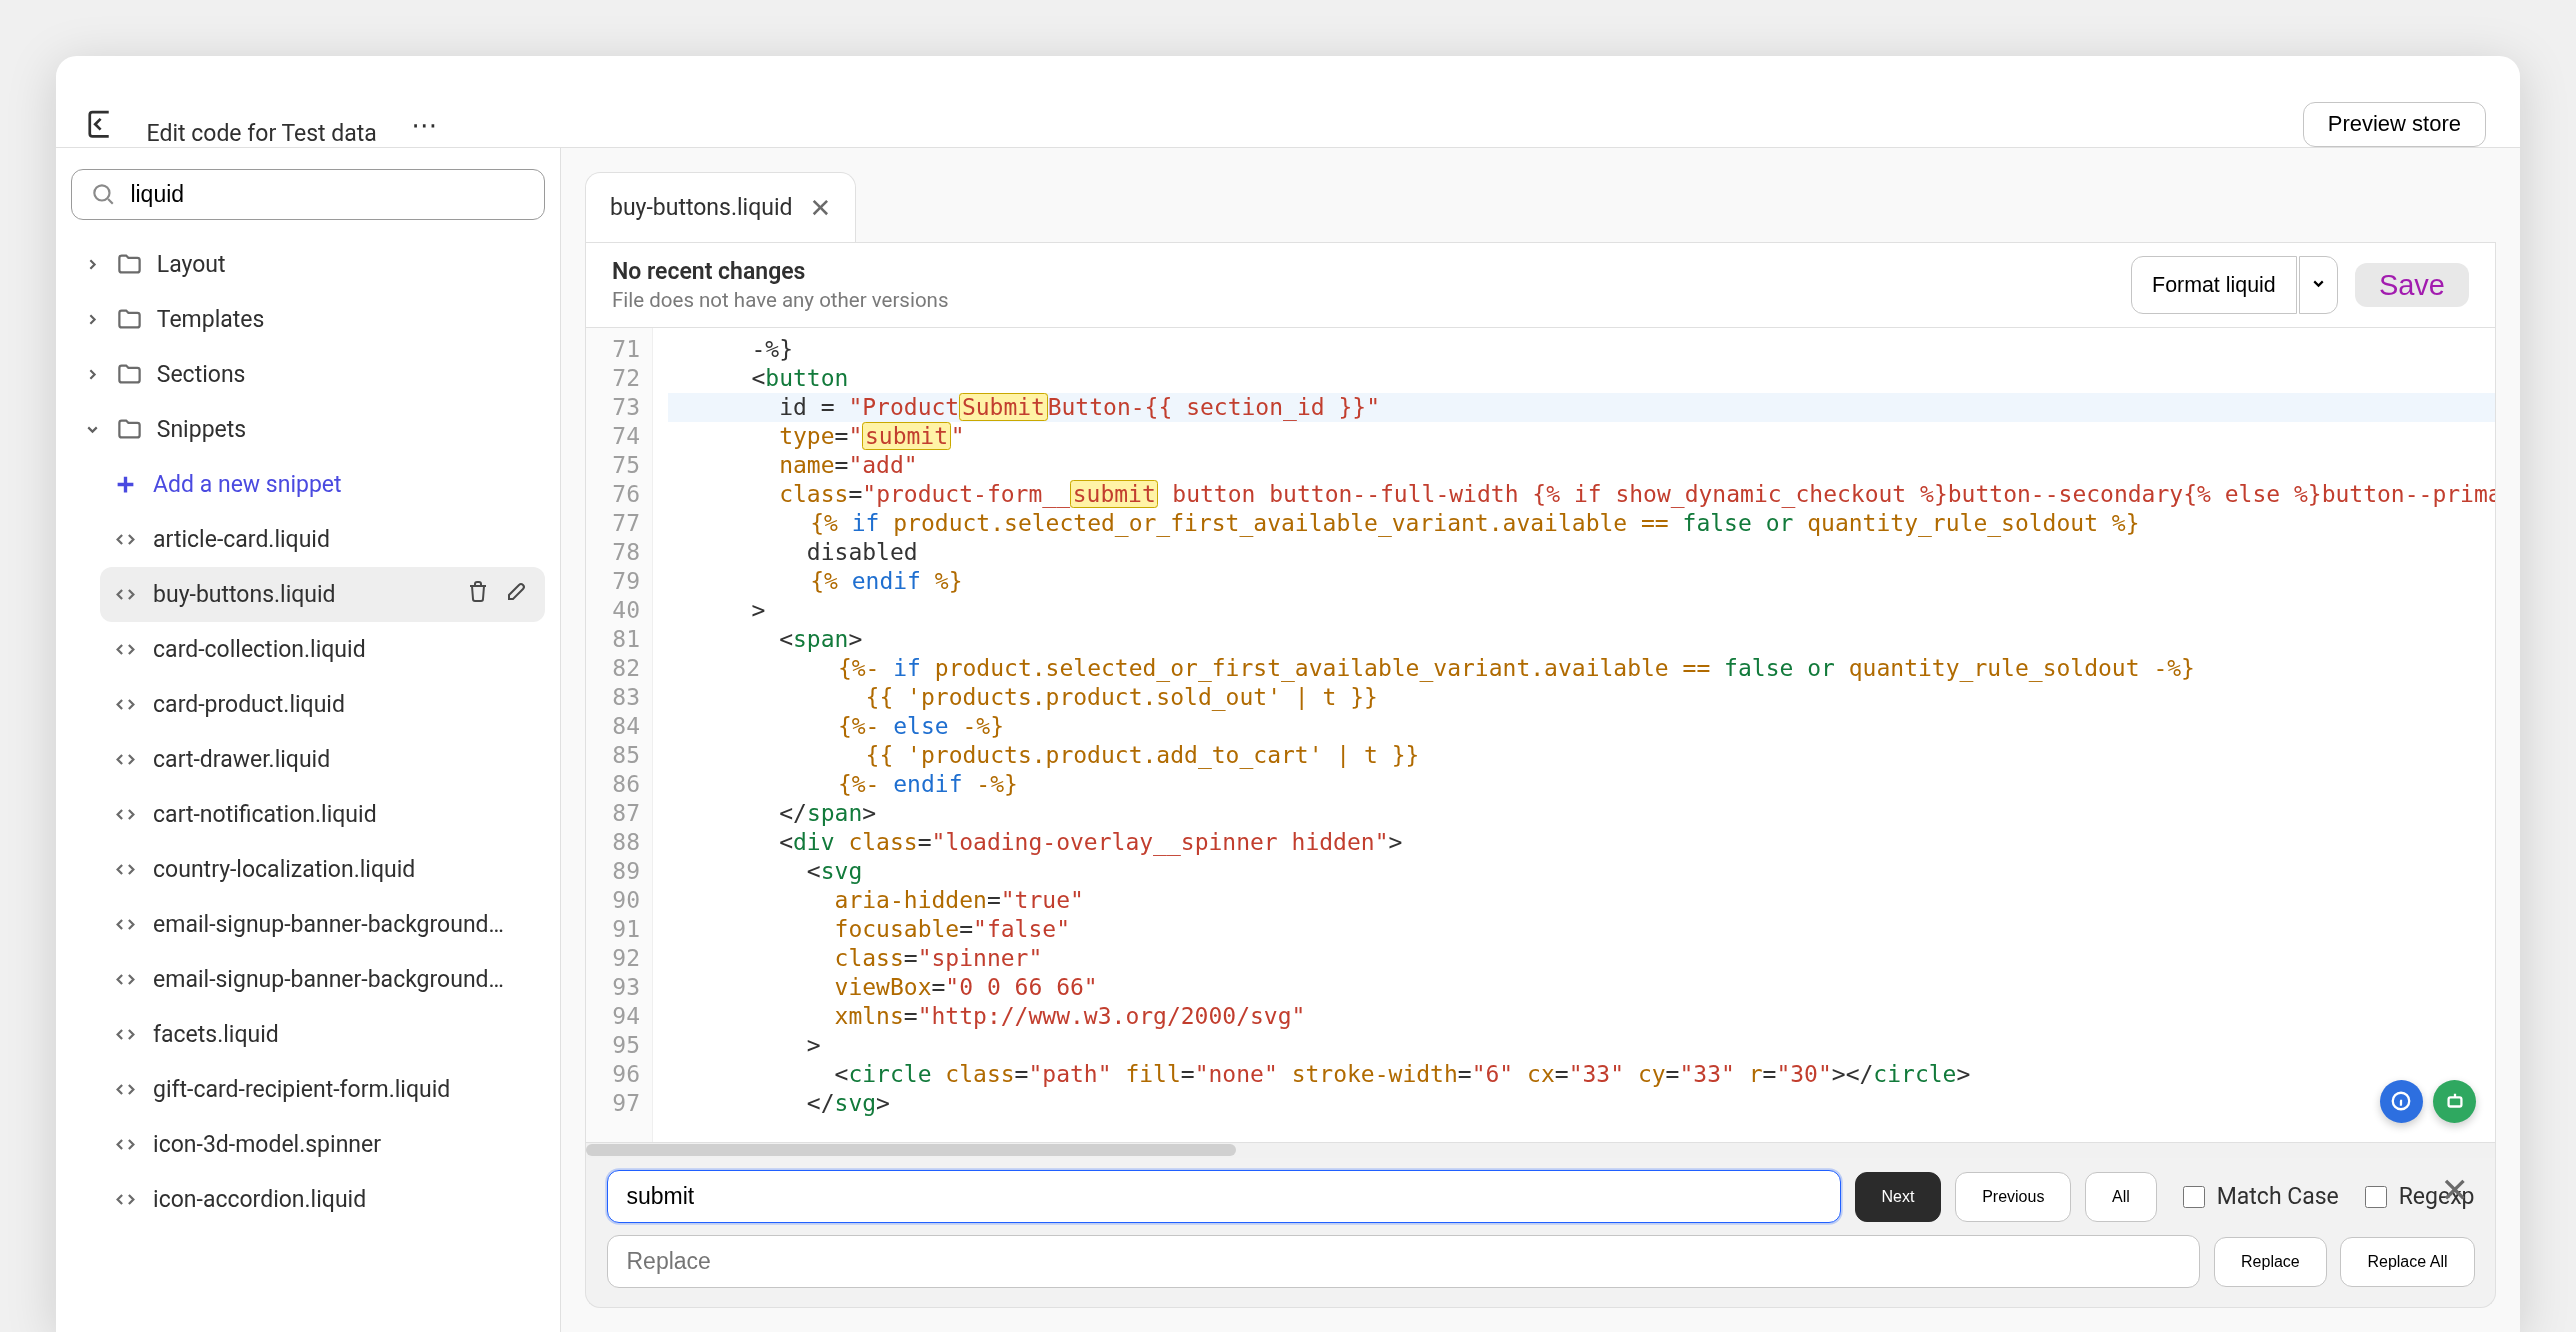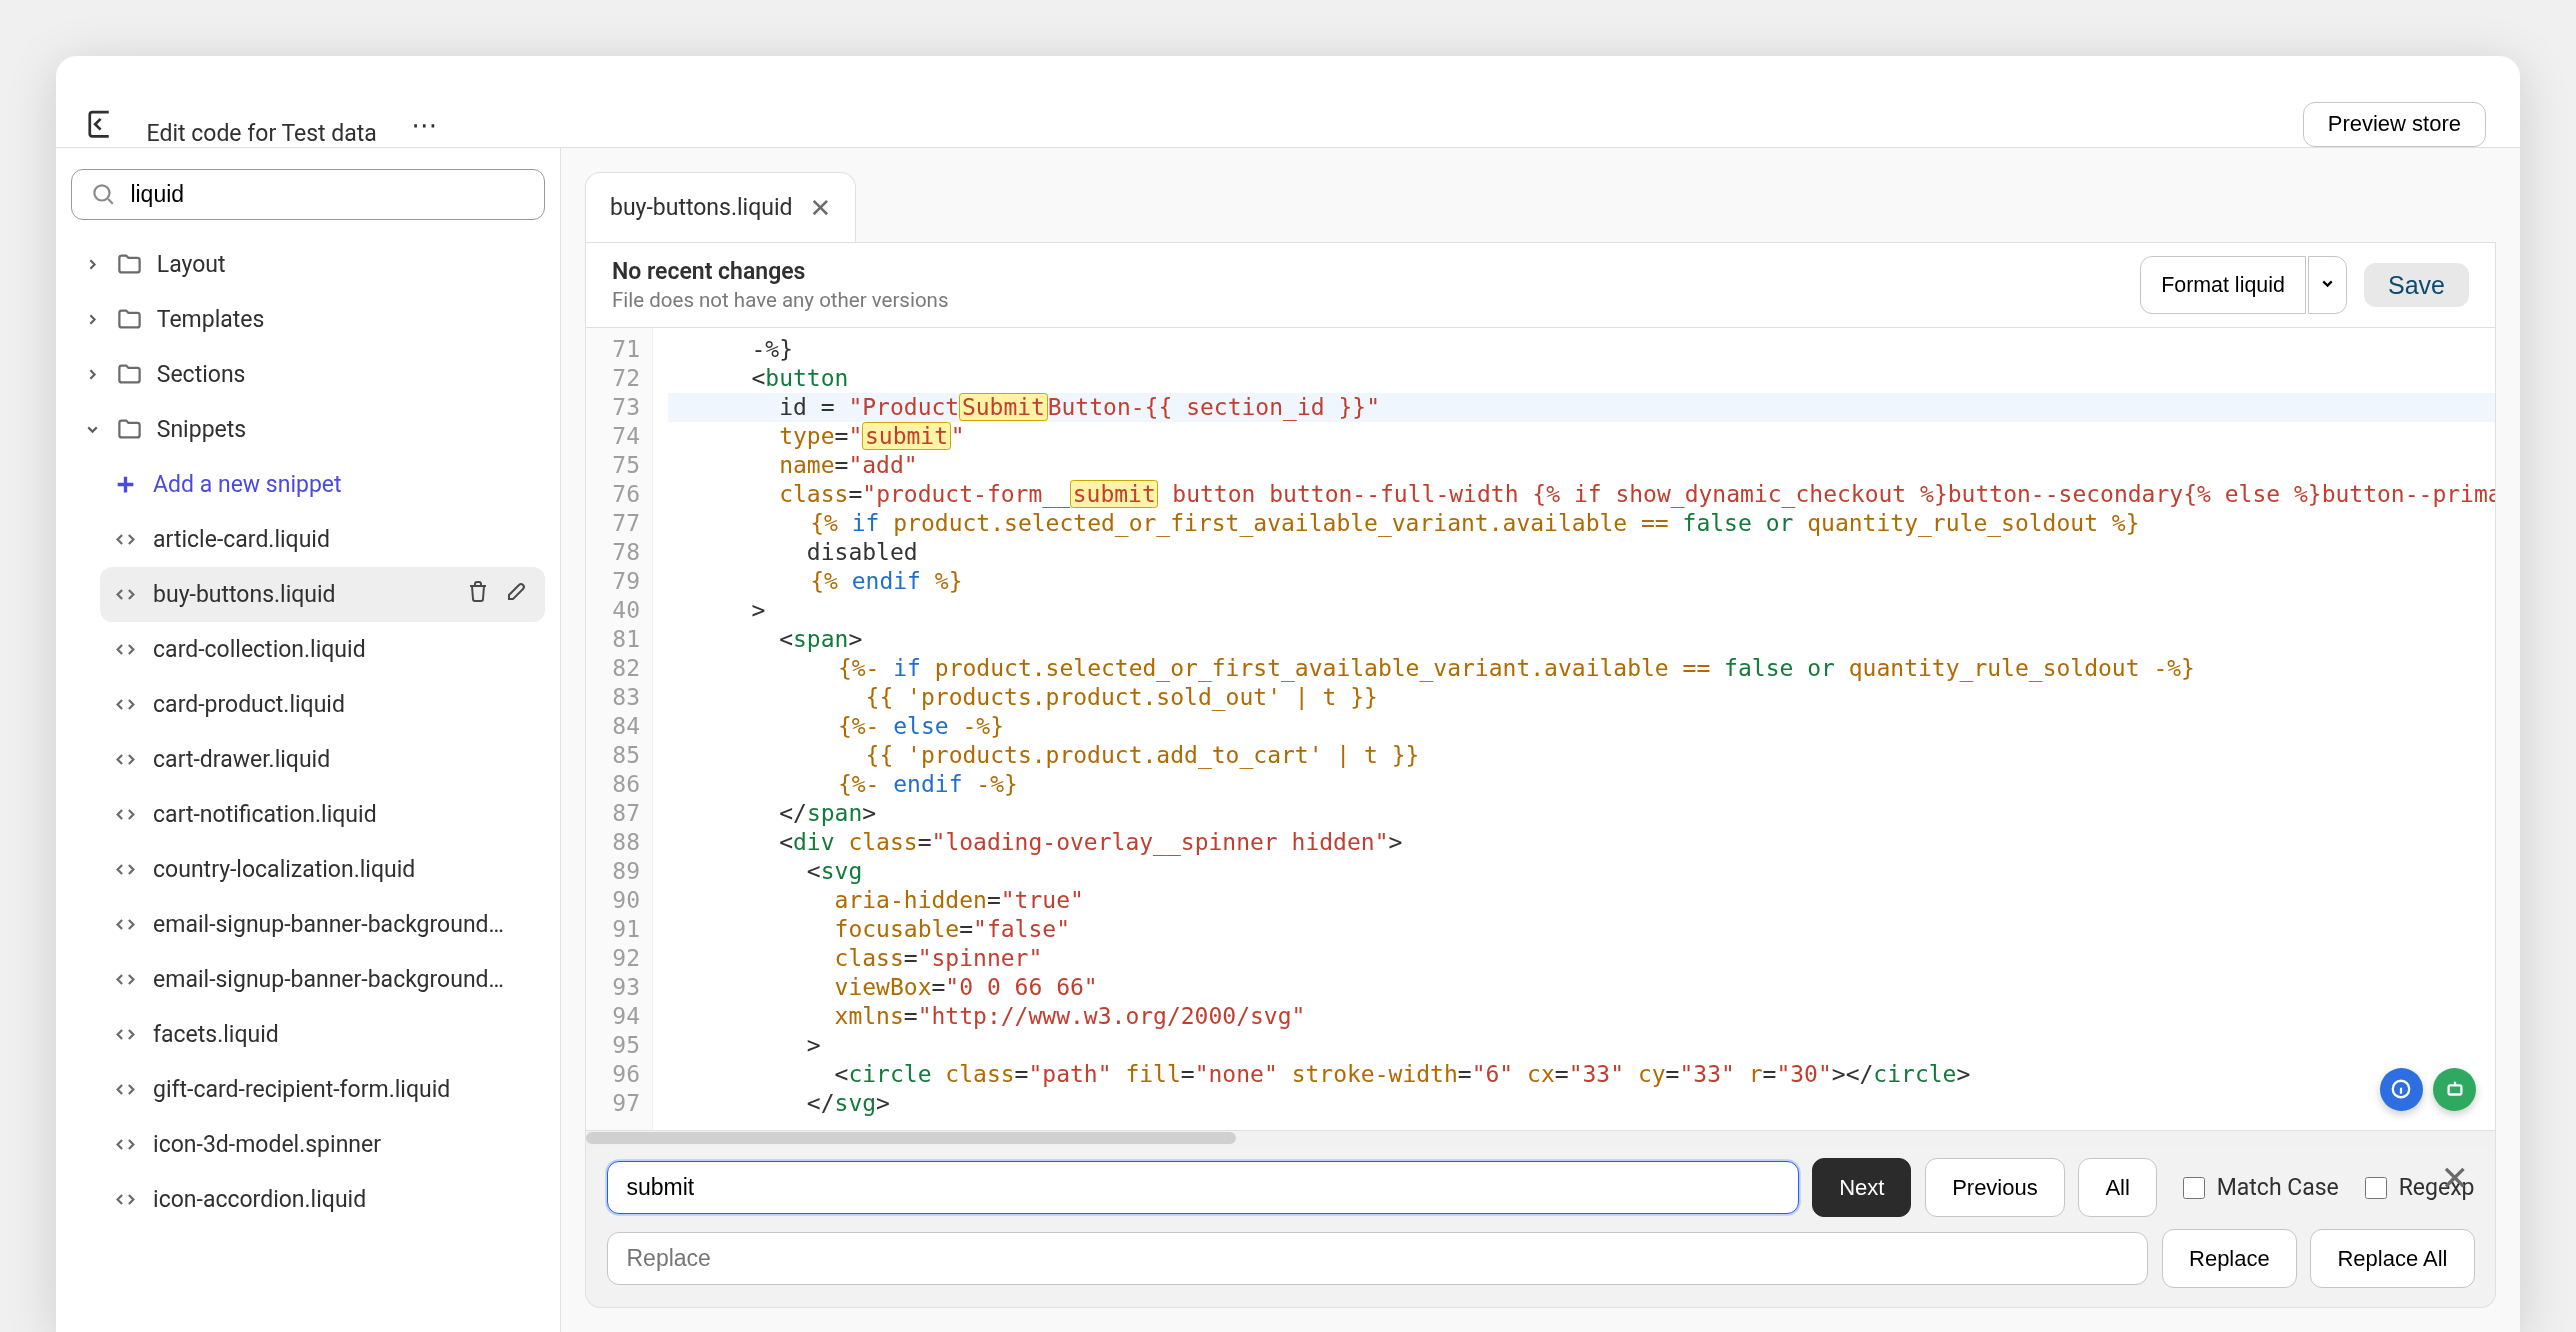--- a/index.html
+++ b/index.html
@@ -189,23 +189,23 @@
   }
   .format-btn .left { border-radius: 12px 0 0 12px; }
   .format-btn .right { border-radius: 0 12px 12px 0; width: 39px; padding: 0; }
   .format-btn .right svg { width: 17px; height: 17px; }
 
   .save-btn {
     height: 44px;
     border: none;
     border-radius: 12px;
     padding: 0 24px;
-    font-size: 25px;
+    font-size: 29px;
     background: #e8e8e8;
-    color: #0c4a6e;
+    color: #a21caf;
     margin-left: 17px;
   }
 
   
   .code-wrap {
     flex: 1;
     background: #ffffff;
     border: 1.7px solid #e0e0e0;
     border-top: none;
     min-height: 0;
@@ -293,26 +293,26 @@
     height: 53px;
     border: 1.7px solid #c5c5c5;
     border-radius: 12px;
     padding: 0 19px;
     font-size: 23px;
     background: #fff;
     outline: none;
   }
   .find-input { border-color: #2060ff; box-shadow: 0 0 0 1.7px rgba(32,96,255,0.25); }
   .fp-btn {
-    height: 59px;
+    height: 50px;
     border: 1.7px solid #c5c5c5;
     background: #ffffff;
     border-radius: 12px;
     padding: 0 26px;
-    font-size: 22px;
+    font-size: 16px;
     cursor: pointer;
   }
   .fp-btn.primary {
     background: #2b2b2b;
     color: #fff;
     border-color: #2b2b2b;
   }
   .fp-check { display: flex; align-items: center; gap: 8.6px; font-size: 23px; margin-left: 8.6px; }
   .fp-check input { width: 22px; height: 22px; }
 

